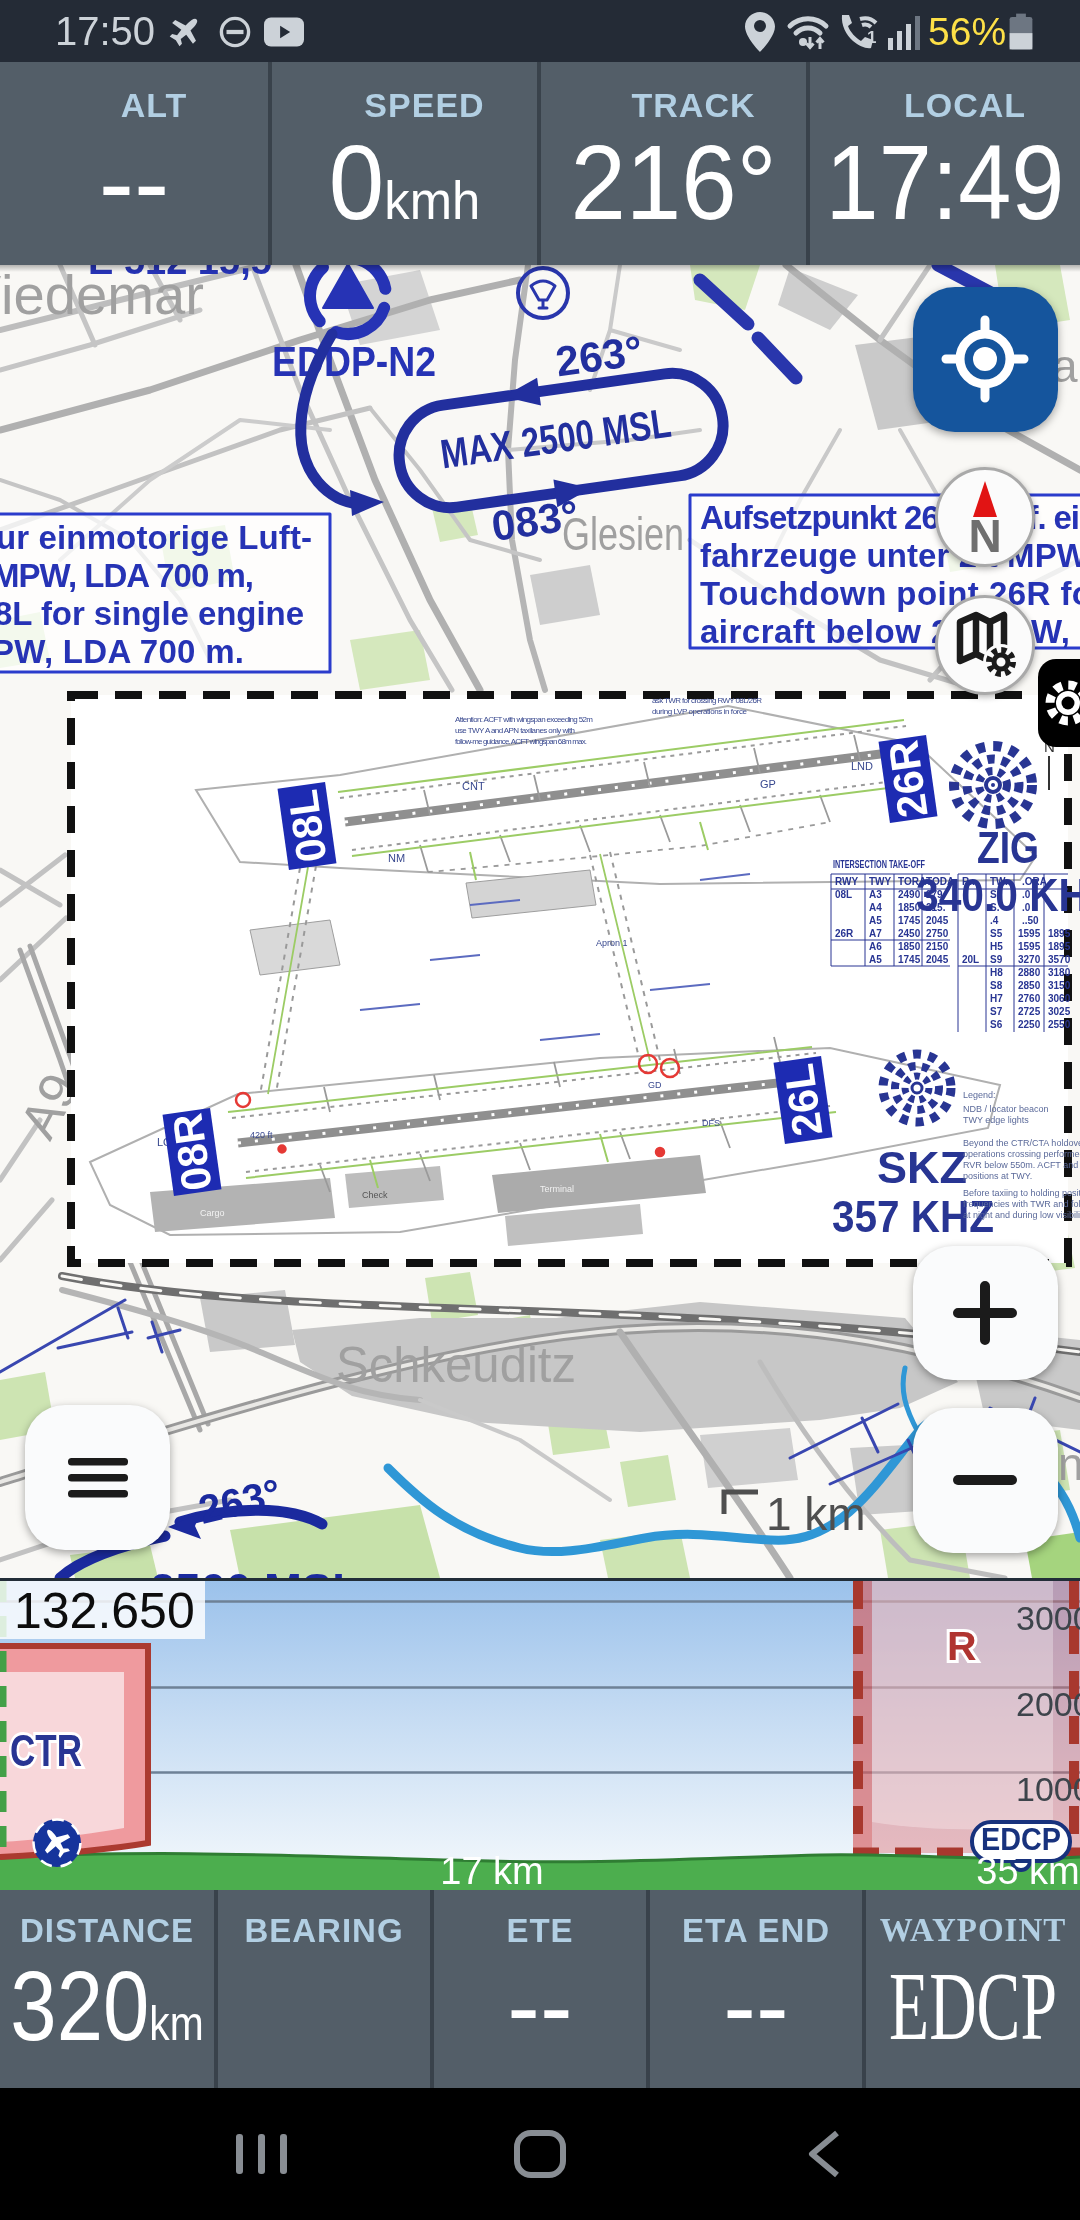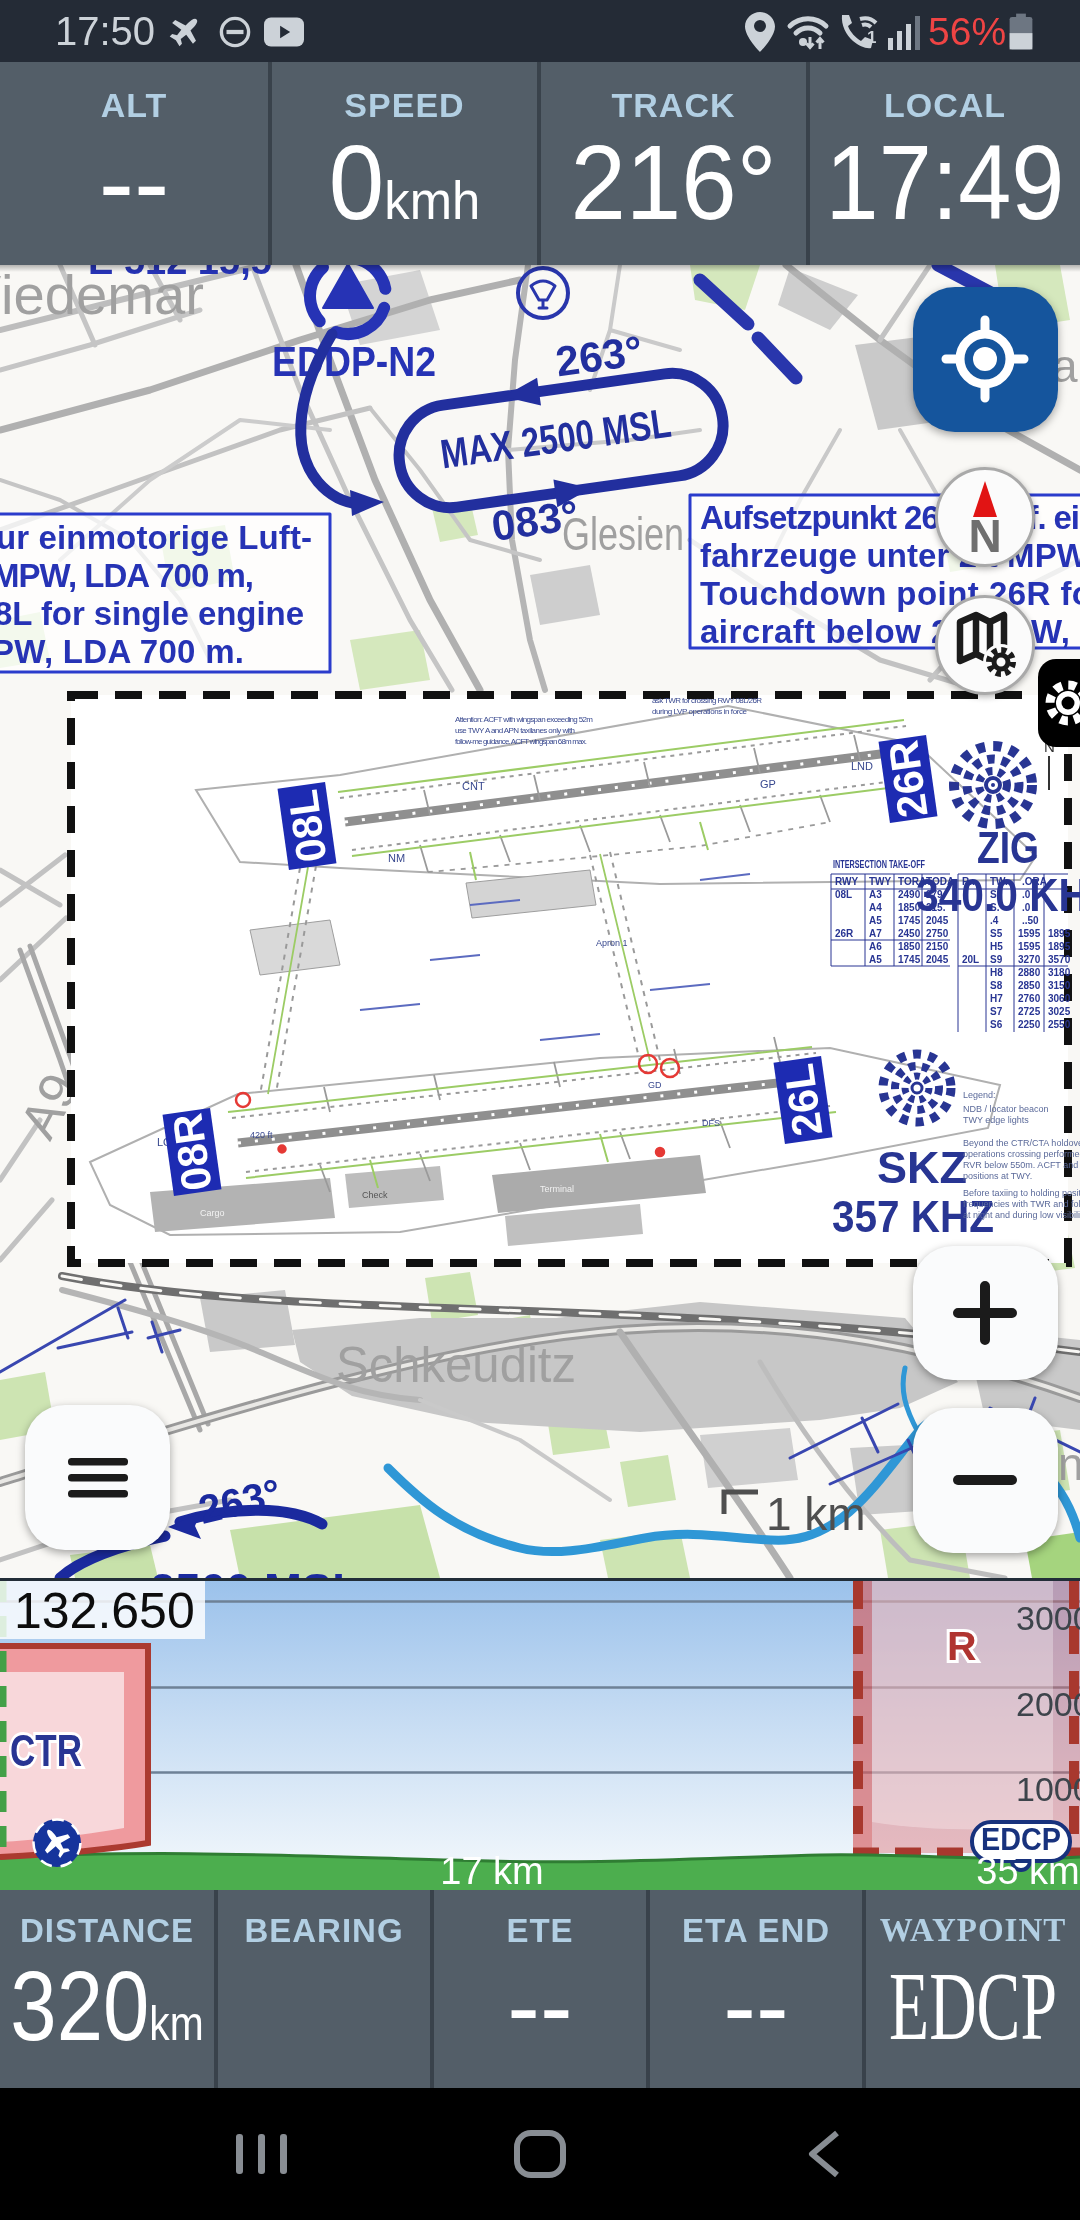--- a/index.html
+++ b/index.html
@@ -5,21 +5,21 @@
 html,body{margin:0;padding:0;width:1080px;height:2220px;overflow:hidden;background:#000;
 font-family:"Liberation Sans",sans-serif;}
 #screen{position:relative;width:1080px;height:2220px;background:#f8f7f4;}
 .abs{position:absolute;}
 
 #statusbar{left:0;top:0;width:1080px;height:62px;background:#242b36;color:#ccd2d8;}
 
 #topbar{left:0;top:62px;width:1080px;height:203px;background:#39424b;}
 .cell{position:absolute;top:0;height:203px;background:#535e68;}
 .lbl{position:absolute;width:100%;text-align:center;top:24px;font-size:34px;font-weight:bold;
-letter-spacing:1px;color:#b2cfe3;}
+letter-spacing:1px;color:#b2cfe3;padding-left:20px;}
 .val{position:absolute;width:100%;top:60px;font-size:106px;color:#fff;
 white-space:nowrap;display:flex;justify-content:center;align-items:baseline;}
 
 #botbar{left:0;top:1890px;width:1080px;height:198px;background:#39424b;padding-left:37px;}
 .bcell{position:absolute;top:0;height:198px;background:#535e68;}
 .blbl{position:absolute;width:100%;text-align:center;top:22px;font-size:33px;font-weight:bold;
 letter-spacing:1px;color:#b2cfe3;}
 .bval{position:absolute;width:100%;top:60px;font-size:98px;color:#fff;
 white-space:nowrap;display:flex;justify-content:center;align-items:baseline;}
 
@@ -596,21 +596,21 @@
     <text x="29" y="30" font-size="17" fill="#ccd2d8" font-weight="bold">1</text>
   </svg>
 
   <svg class="abs" style="left:888px;top:14px;" width="40" height="36" viewBox="0 0 40 36">
     <rect x="0" y="24" width="5" height="12" fill="#ccd2d8"></rect>
     <rect x="9" y="17" width="5" height="19" fill="#ccd2d8"></rect>
     <rect x="18" y="10" width="5" height="26" fill="#ccd2d8"></rect>
     <rect x="27" y="2" width="5" height="34" fill="#6d7682"></rect>
   </svg>
 
-  <div class="abs" style="left:928px;top:10px;font-size:39px;color:#ef4444;">56%</div>
+  <div class="abs" style="left:928px;top:10px;font-size:39px;color:#fde047;">56%</div>
 
   <svg class="abs" style="left:1008px;top:11px;" width="26" height="41" viewBox="0 0 32 44">
     <rect x="10" y="0" width="12" height="5" fill="#6d7682"></rect>
     <rect x="2" y="4" width="28" height="40" rx="3" fill="#6d7682"></rect>
     <rect x="2" y="24" width="28" height="20" fill="#ccd2d8"></rect>
   </svg>
 </div>
 
 <div class="abs" id="topbar">
 

